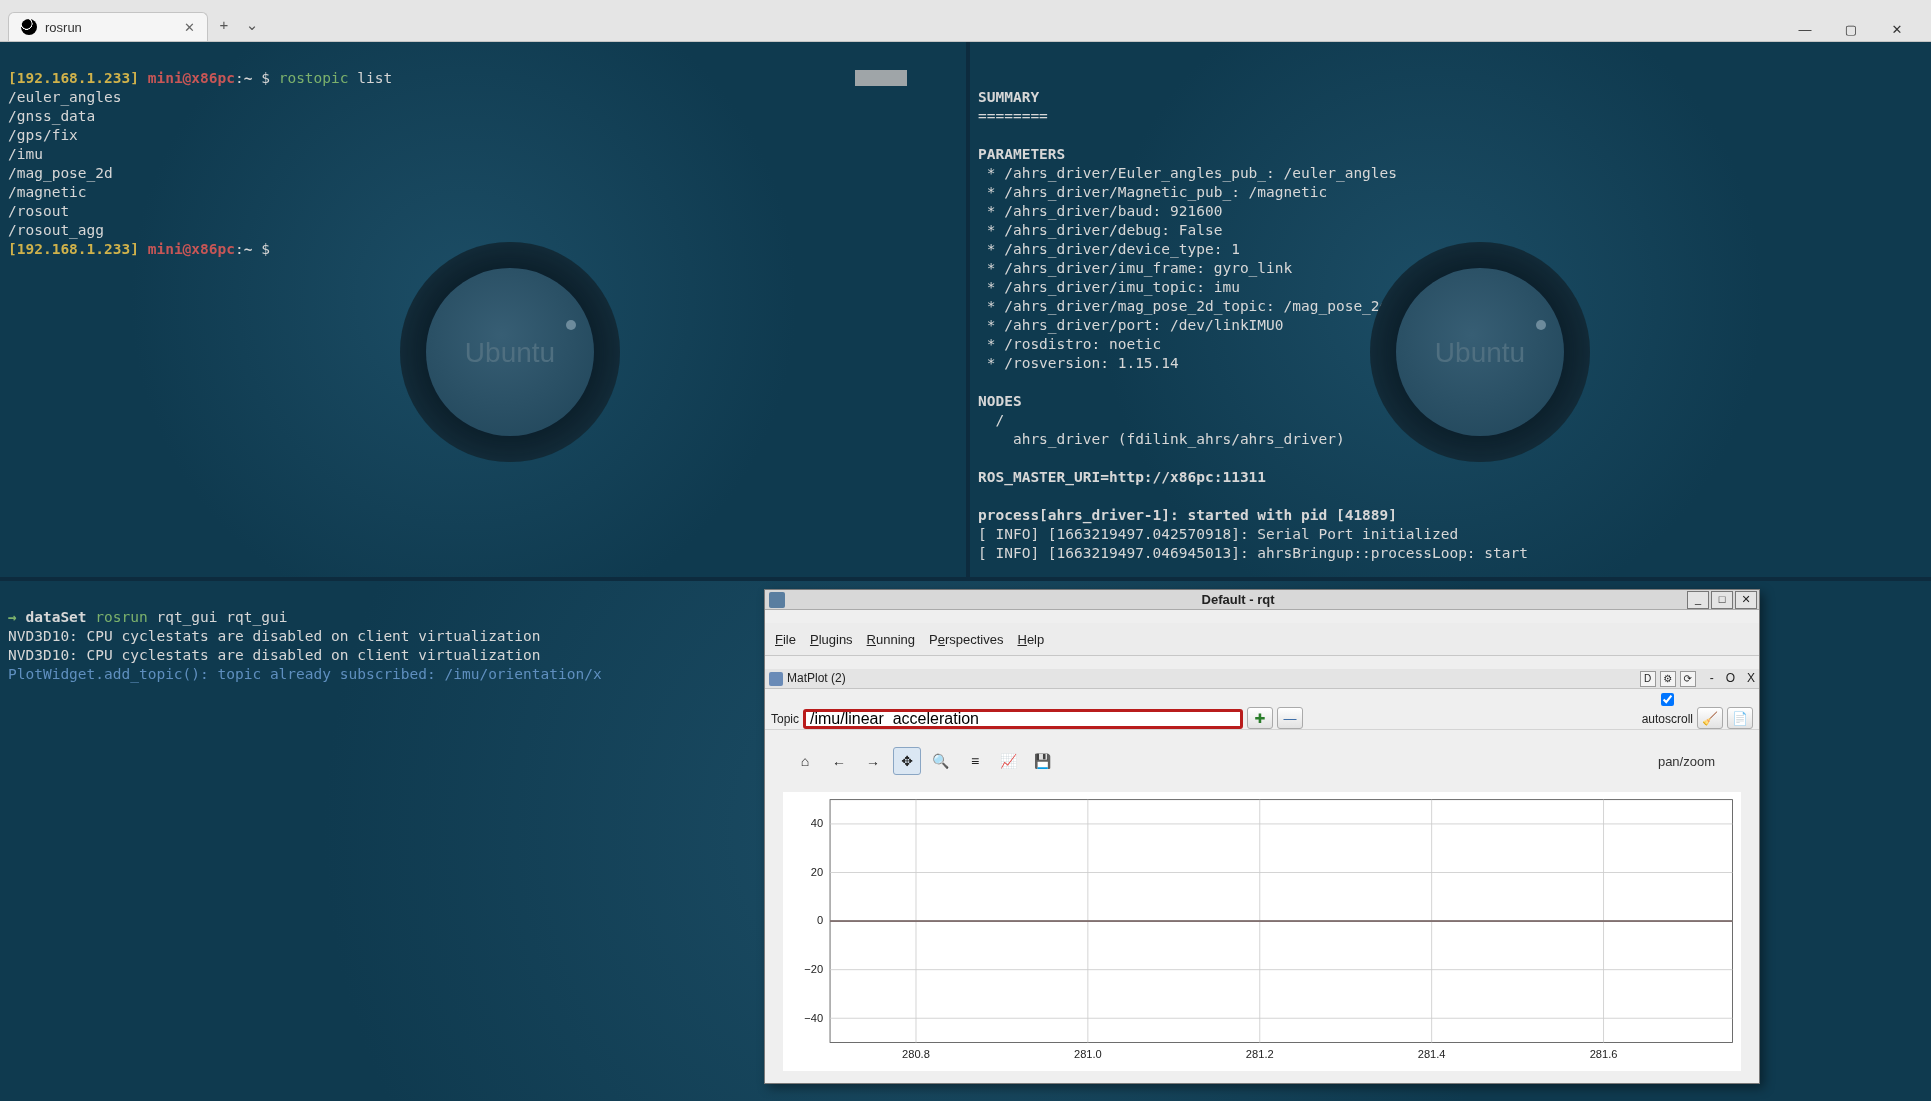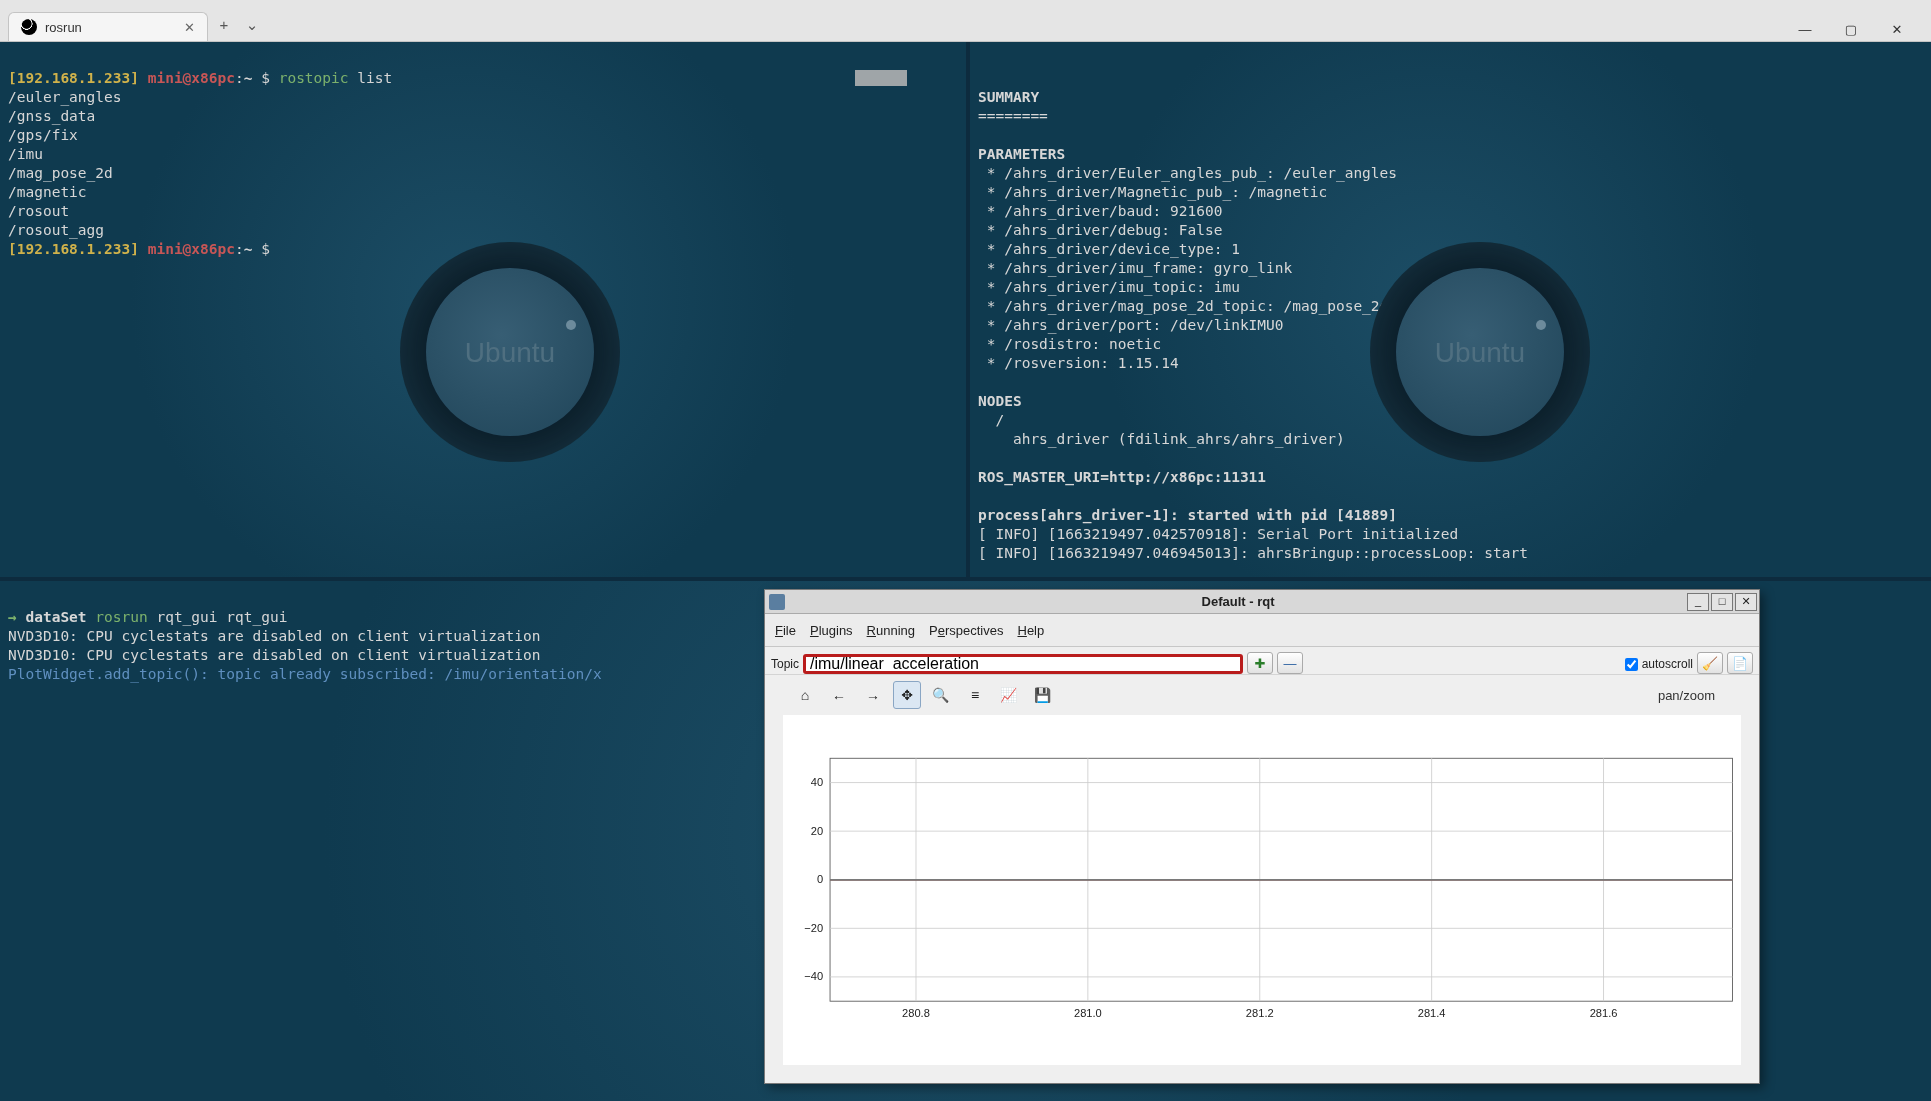--- a/index.html
+++ b/index.html
@@ -94,20 +94,21 @@
   .bottom { position:relative; }
   .rqt {
     position:absolute;
     left:764px; top:8px;
     width:996px; height:495px;
     background:#efefef;
     border:1px solid #7a7a7a;
     box-shadow: 4px 4px 10px rgba(0,0,0,.4);
     display:flex; flex-direction:column;
     font-family: sans-serif;
+    gap: 13px;
   }
   .rqt-titlebar{
     height:24px;background:#d8d8d8;display:flex;align-items:center;font-size:13px;
     border-bottom:1px solid #aaa;
   }
   .rqt-titlebar .icon{width:16px;height:16px;background:#5a7ea0;margin:0 4px;border-radius:2px;}
   .rqt-titlebar .title{flex:1;text-align:center;font-weight:bold;}
   .rqt-titlebar .wbtn{
     width:22px;height:18px;border:1px solid #777;background:#e4e4e4;
     display:flex;align-items:center;justify-content:center;font-size:11px;margin-right:2px;
@@ -118,21 +119,21 @@
     height:22px;background:#e4e4e4;border-bottom:1px solid #c4c4c4;
     display:flex;align-items:center;font-size:12px;padding:0 4px;gap:4px;
   }
   .rqt-dock .spacer{flex:1;}
   .rqt-dock .dockbtn{width:16px;height:16px;border:1px solid #999;background:#f4f4f4;display:flex;align-items:center;justify-content:center;font-size:10px;}
   .dock-icon{width:14px;height:14px;background:#6a8bb7;border-radius:2px;}
   .rqt-toolbar{height:28px;display:flex;align-items:flex-end;padding:0 6px;gap:4px;background:#efefef;border-bottom:1px solid #d4d4d4;font-size:12px;}
   .rqt-toolbar input[type=text]{flex:0 0 440px;height:20px;border:3px solid #b91c1c;padding:0 4px;border-radius:3px;font-size:16px;}
   .rqt-toolbar .tbtn{width:26px;height:22px;border:1px solid #aaa;border-radius:3px;background:linear-gradient(#fff,#e2e2e2);display:flex;align-items:center;justify-content:center;font-size:13px;}
   .rqt-toolbar .spacer{flex:1;}
-  .rqt-toolbar label{display:flex;align-items:center;gap:4px;}
+  .rqt-toolbar label{display:flex;align-items:center;gap:4px;flex-direction:column;}
   .rqt-plotbar{height:40px;display:flex;align-items:center;gap:6px;padding:4px 26px;font-size:14px;}
   .rqt-plotbar .ptool{width:28px;height:28px;display:flex;align-items:center;justify-content:center;border-radius:3px;}
   .rqt-plotbar .ptool.active{border:1px solid #8aa6c4;background:#dbe7f3;}
   .rqt-plotbar .spacer{flex:1;}
   .rqt-plotbar .mode{font-size:13px;color:#333;padding-right:18px;}
 
   .plot{flex:1;position:relative;background:#fff;margin:0 18px 18px 18px;}
   .plot svg{width:100%;height:100%;}
   .legend{
     position:absolute;left:60px;top:4px;background:#fff;border:1px solid #ccc;padding:2px 6px;font-size:13px;
@@ -233,20 +234,34 @@
         <div class="wbtn">_</div>
         <div class="wbtn">□</div>
         <div class="wbtn">✕</div>
       </div>
       <div class="rqt-menu">
         <span><u>F</u>ile</span>
         <span><u>P</u>lugins</span>
         <span><u>R</u>unning</span>
         <span>P<u>e</u>rspectives</span>
         <span><u>H</u>elp</span>
+      </div>
+      <div class="rqt-dock">
+        <div class="dock-icon"></div>
+        <span>MatPlot (2)</span>
+        <div class="spacer"></div>
+        <div class="dockbtn">D</div>
+        <div class="dockbtn">⚙</div>
+        <div class="dockbtn">⟳</div>
+        <span style="width:6px"></span>
+        <span>-</span>
+        <span style="width:4px"></span>
+        <span>O</span>
+        <span style="width:4px"></span>
+        <span>X</span>
       </div>
       <div class="rqt-toolbar">
         <span>Topic</span>
         <input type="text" value="/imu/linear_acceleration" style="">
         <div class="tbtn" style="color:#2a7d2a">✚</div>
         <div class="tbtn" style="color:#2a5fa0">—</div>
         <div class="spacer"></div>
         <label>
           <input type="checkbox" checked="" style="">
           <span>autoscroll</span>

